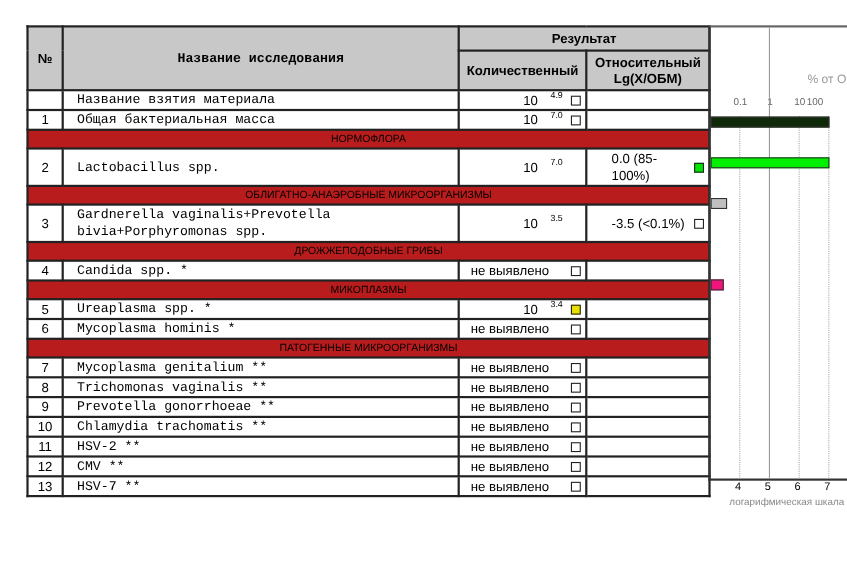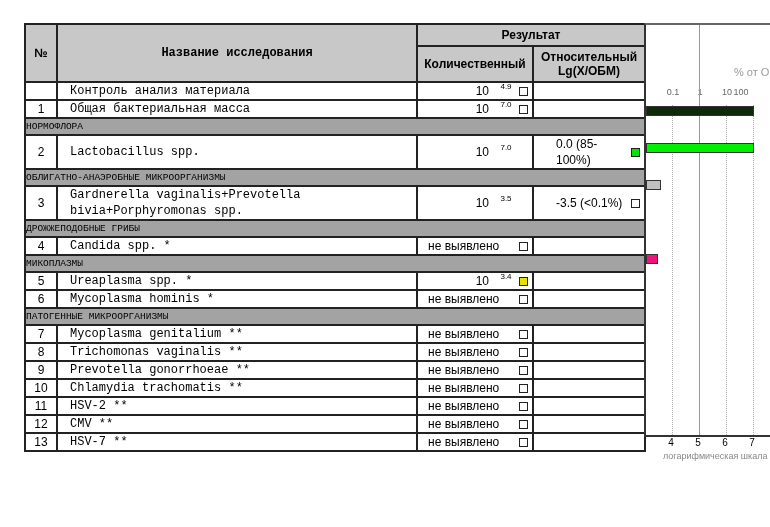--- a/index.html
+++ b/index.html
@@ -7,21 +7,21 @@
          font-family:"Liberation Sans", sans-serif; color:#000; }
   table.res { position:absolute; left:24px; top:23px; border-collapse:collapse;
               font-size:12px; }
   table.res td, table.res th { border:2px solid #222; padding:0; height:16px; line-height:16px; }
   table.res th { background:#c8c8c8; font-weight:bold; font-size:12px; }
   th.sub { font-weight:normal; }
   .c-num { width:30px; text-align:center; }
   .c-name { width:346px; text-align:left; padding-left:12px !important;font-family:Liberation Mono, monospace; }
   .c-qty { width:114px; }
   .c-rel { width:110px; }
-  tr.section td { background:#a3a3a3; font-size:9.5px; height:15px; line-height:15px;font-family:Liberation Mono, monospace; }
+  tr.section td { background:#b91c1c; text-align:center; font-size:9.5px; height:15px; line-height:15px; }
   .qty { display:flex; align-items:center; justify-content:flex-end; padding-right:4px; }
   .qty .base { margin-right:4px; }
   .qty .exp { font-size:8px; position:relative; top:-4px; width:26px; text-align:center; }
   .qty .nf { flex:1; padding-left:10px; text-align:left; }
   .box { display:inline-block; width:9px; height:9px; border:1px solid #222; background:#fff; box-sizing:border-box; }
   .rel { display:flex; align-items:center; justify-content:space-between; padding:0 4px 0 22px; }
   .footnotes { position:absolute; left:27px; top:433px; font-size:10px; line-height:14px; }
   .chart { position:absolute; left:644px; top:23px; width:140px; height:410px;
            border-left:2px solid #333; border-top:2px solid #666; border-bottom:2px solid #333; }
   .chart-title { position:absolute; left:88px; top:41px; color:#999; font-size:11px; white-space:nowrap; }
@@ -46,21 +46,21 @@
     <th class="c-qty sub" style="height:34px">Количественный</th>
     <th class="c-rel sub" style="line-height:14px">
       <span>Относительный</span><br>
       <span>Lg(X/ОБМ)</span>
     </th>
   </tr>
   </tbody>
     <tbody id="tbody">
       <tr>
         <td class="c-num"></td>
-      <td class="c-name">Контроль анализ материала</td>
+      <td class="c-name">Название взятия материала</td>
       <td class="c-qty">
           <div class="qty">
             <span class="base">10</span>
             <span class="exp">4.9</span>
             <span class="box" style="background:#ffffff"></span>
           </div>
         </td>
       <td class="c-rel"></td>
       </tr>
       <tr>

